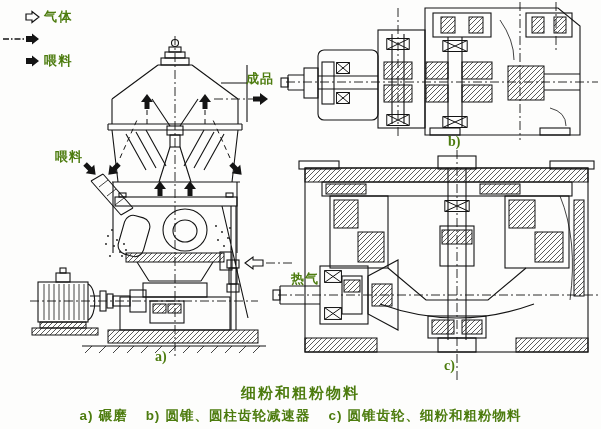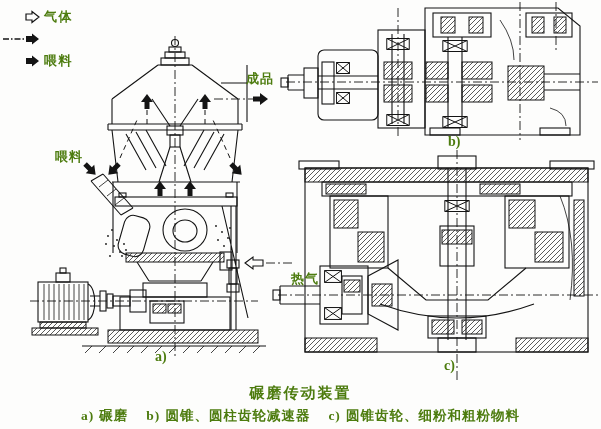--- a/index.html
+++ b/index.html
@@ -9,21 +9,21 @@
   .lbl{position:absolute;font-weight:bold;font-size:13px;letter-spacing:1px;white-space:nowrap;}
   .tag{position:absolute;font-family:"Liberation Serif",serif;font-weight:bold;font-size:14px;}
   .legend{position:absolute;left:2px;top:6px;}
   .legend-row{display:flex;align-items:center;height:22px;}
   .legend-sym{width:38px;height:14px;flex:0 0 38px;}
   .legend-label{font-weight:bold;font-size:13px;letter-spacing:1.5px;margin-left:4px;white-space:nowrap;}
   .cap-title{position:absolute;left:0;right:0;top:384px;text-align:center;
              font-weight:bold;font-size:15px;letter-spacing:2px;}
   .cap-sub{position:absolute;left:0;right:0;top:407px;text-align:center;
            font-weight:bold;font-size:13.5px;letter-spacing:1px;white-space:nowrap;}
-  .cap-part{margin:0 9px;font-family:Liberation Serif, serif;}
+  .cap-part{margin:0 9px;}
   .cap-part .t{margin-left:5px;}
   svg .ln{stroke:#141414;stroke-width:1.1;fill:none;}
   svg .thin{stroke:#141414;stroke-width:0.8;fill:none;}
   svg .cl{stroke:#141414;stroke-width:0.9;fill:none;stroke-dasharray:9 3 2 3;}
   svg .dsh{stroke:#141414;stroke-width:1;fill:none;stroke-dasharray:5 4;}
   svg .fb{fill:#141414;stroke:none;}
   svg .hw{fill:#fdfdfc;stroke:#141414;stroke-width:1.1;}
   svg .ht{fill:url(#h);stroke:#141414;stroke-width:1;}
 </style>
 </head>
@@ -245,18 +245,18 @@
   </div>
 
   <div class="lbl" style="left:55px;top:148px;">喂料</div>
   <div class="lbl" style="left:246px;top:70px;">成品</div>
   <div class="lbl" style="left:243px;top:270px;margin-left:48px;">热气</div>
 
   <div class="tag" style="left:155px;top:349px;">a)</div>
   <div class="tag" style="left:448px;top:134px;">b)</div>
   <div class="tag" style="left:444px;top:358px;">c)</div>
 
-  <div class="cap-title">碾磨传动装置</div>
+  <div class="cap-title">细粉和粗粉物料</div>
   <div class="cap-sub">
     <span class="cap-part"><span>a)</span><span class="t">碾磨</span></span><span class="cap-part"><span>b)</span><span class="t">圆锥、圆柱齿轮减速器</span></span><span class="cap-part"><span>c)</span><span class="t">圆锥齿轮、细粉和粗粉物料</span></span>
   </div>
 
 </div>
 
 </body></html>

